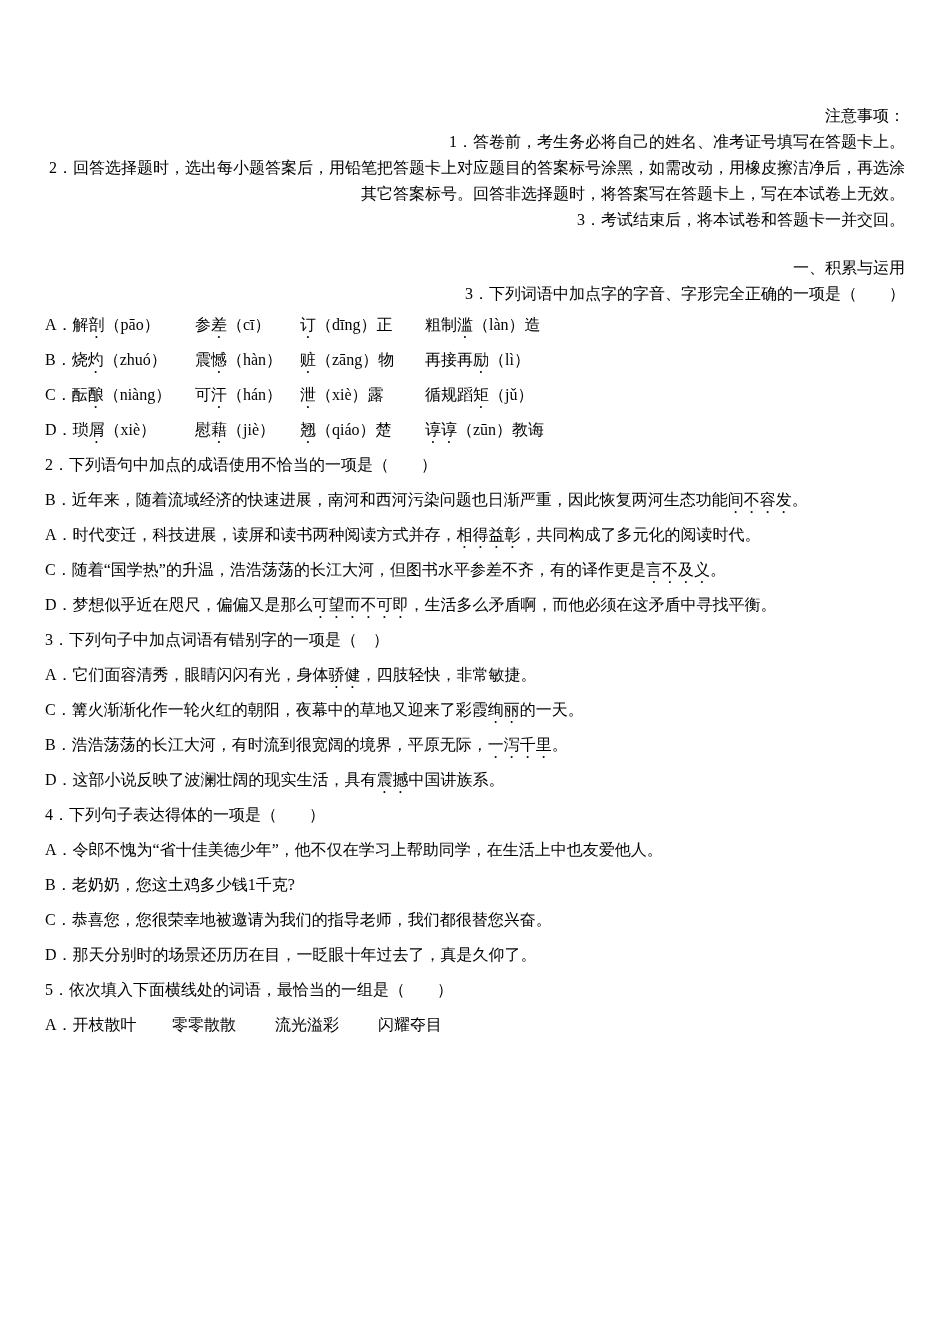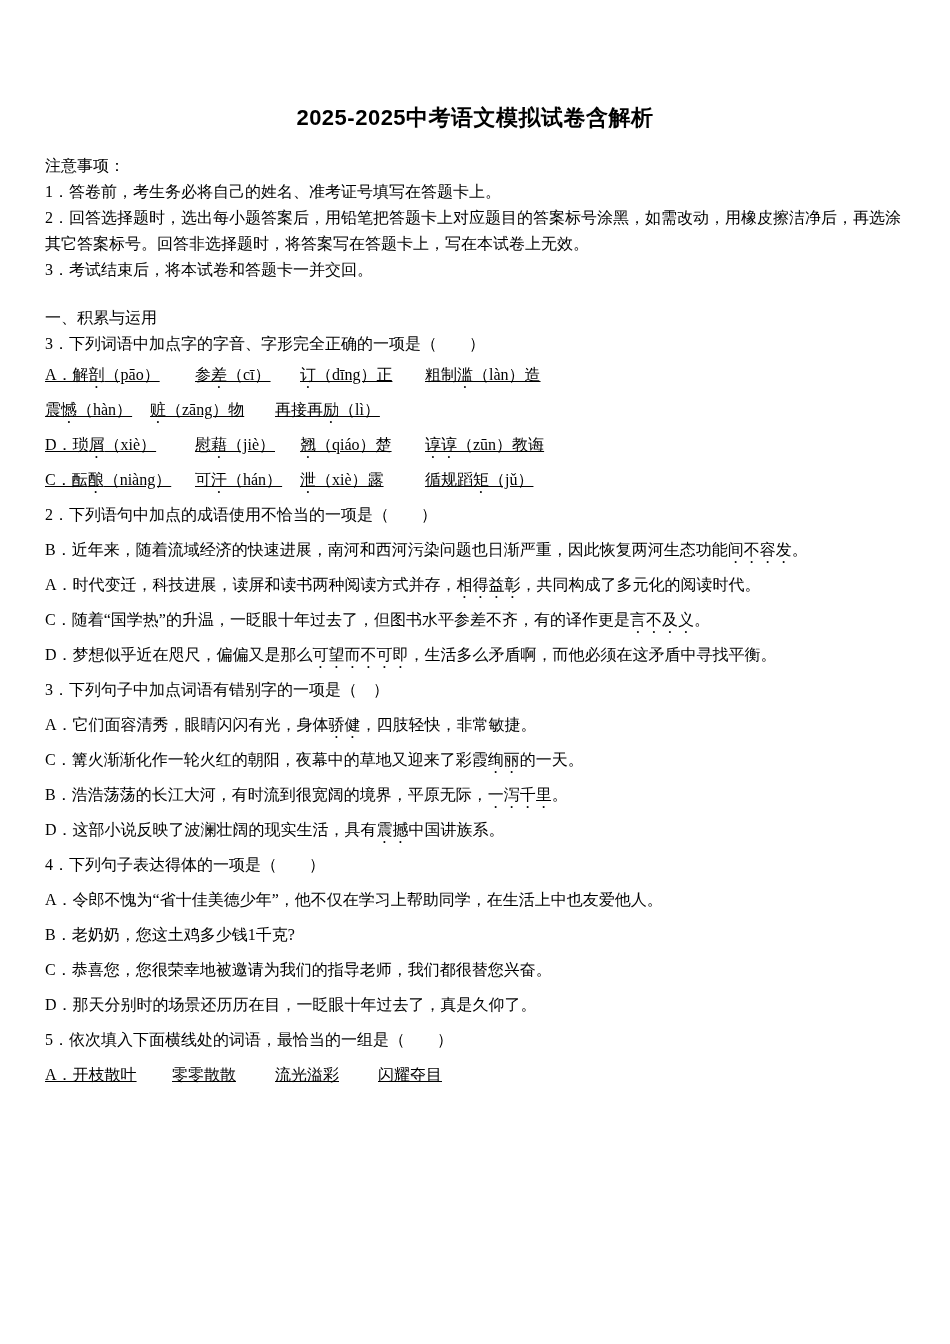--- a/index.html
+++ b/index.html
@@ -19,83 +19,83 @@
   .title {
     margin: 0 0 20px 0;
     text-align: center;
     font-family: "Liberation Sans", "DejaVu Sans", sans-serif;
     font-size: 22px;
     font-weight: 700;
     letter-spacing: 0.5px;
     color: #000000;
   }
   .block { width: 100%; }
-  .tight { line-height: 26px; }
+  .tight { line-height: 26px; text-align: right; }
   .q { line-height: 35px; }
   .spacer { height: 22px; }
   .para {
     line-height: 36px;
     text-align: justify;
     text-indent: 2em;
   }
-  .row { display: flex; flex-wrap: nowrap; text-decoration: underline; }
+  .row { display: flex; flex-wrap: nowrap; }
   .cell { display: inline-block; white-space: nowrap; }
   .g1 .c0 { width: 150px; }
   .g1 .c1 { width: 105px; }
   .g1 .c2 { width: 125px; }
   .g5 .c0 { width: 127px; }
   .g5 .c1 { width: 103px; }
   .g5 .c2 { width: 103px; }
   .em {
     -webkit-text-emphasis: filled dot;
     -webkit-text-emphasis-position: under right;
     text-emphasis: filled dot;
     text-emphasis-position: under right;
   }
 </style>
 </head>
 <body>
 
 <div class="page">
-  <h1 class="title">2025-2025中考语文模拟试卷含解析</h1>
   <div id="doc-content" class="content">
       <div class="block tight">注意事项：</div>
       <div class="block tight">1．答卷前，考生务必将自己的姓名、准考证号填写在答题卡上。</div>
       <div class="block tight">2．回答选择题时，选出每小题答案后，用铅笔把答题卡上对应题目的答案标号涂黑，如需改动，用橡皮擦洁净后，再选涂其它答案标号。回答非选择题时，将答案写在答题卡上，写在本试卷上无效。</div>
       <div class="block tight">3．考试结束后，将本试卷和答题卡一并交回。</div>
       <div class="block spacer"></div>
       <div class="block tight">一、积累与运用</div>
       <div class="block tight">3．下列词语中加点字的字音、字形完全正确的一项是（　　）</div>
       <div class="block q row g1">
         <span class="cell c0"><span>A．解</span><span class="em">剖</span><span>（pāo）</span></span>
         <span class="cell c1"><span>参</span><span class="em">差</span><span>（cī）</span></span>
         <span class="cell c2"><span class="em">订</span><span>（dīng）正</span></span>
         <span class="cell c3"><span>粗制</span><span class="em">滥</span><span>（làn）造</span></span>
       </div>
       <div class="block q row g1">
+        <span class="cell c0"><span>B．烧</span><span class="em">灼</span><span>（zhuó）</span></span>
         <span class="cell c1"><span>震</span><span class="em">憾</span><span>（hàn）</span></span>
         <span class="cell c2"><span class="em">赃</span><span>（zāng）物</span></span>
         <span class="cell c3"><span>再接再</span><span class="em">励</span><span>（lì）</span></span>
+      </div>
+      <div class="block q row g1">
+        <span class="cell c0"><span>C．酝</span><span class="em">酿</span><span>（niàng）</span></span>
+        <span class="cell c1"><span>可</span><span class="em">汗</span><span>（hán）</span></span>
+        <span class="cell c2"><span class="em">泄</span><span>（xiè）露</span></span>
+        <span class="cell c3"><span>循规蹈</span><span class="em">矩</span><span>（jǔ）</span></span>
       </div>
       <div class="block q row g1">
         <span class="cell c0"><span>D．琐</span><span class="em">屑</span><span>（xiè）</span></span>
         <span class="cell c1"><span>慰</span><span class="em">藉</span><span>（jiè）</span></span>
         <span class="cell c2"><span class="em">翘</span><span>（qiáo）楚</span></span>
         <span class="cell c3"><span class="em">谆谆</span><span>（zūn）教诲</span></span>
       </div>
-      <div class="block q row g1">
-        <span class="cell c0"><span>C．酝</span><span class="em">酿</span><span>（niàng）</span></span>
-        <span class="cell c1"><span>可</span><span class="em">汗</span><span>（hán）</span></span>
-        <span class="cell c2"><span class="em">泄</span><span>（xiè）露</span></span>
-        <span class="cell c3"><span>循规蹈</span><span class="em">矩</span><span>（jǔ）</span></span>
-      </div>
       <div class="block q">2．下列语句中加点的成语使用不恰当的一项是（　　）</div>
       <div class="block q"><span>B．近年来，随着流域经济的快速进展，南河和西河污染问题也日渐严重，因此恢复两河生态功能</span><span class="em">间不容发</span><span>。</span></div>
       <div class="block q"><span>A．时代变迁，科技进展，读屏和读书两种阅读方式并存，</span><span class="em">相得益彰</span><span>，共同构成了多元化的阅读时代。</span></div>
-      <div class="block q"><span>C．随着“国学热”的升温，一眨眼十年过去了，但图书水平参差不齐，有的译作更是</span><span class="em">言不及义</span><span>。</span></div>
+      <div class="block q"><span>C．随着“国学热”的升温，浩浩荡荡的长江大河，但图书水平参差不齐，有的译作更是</span><span class="em">言不及义</span><span>。</span></div>
       <div class="block q"><span>D．梦想似乎近在咫尺，偏偏又是那么</span><span class="em">可望而不可即</span><span>，生活多么矛盾啊，而他必须在这矛盾中寻找平衡。</span></div>
       <div class="block q">3．下列句子中加点词语有错别字的一项是（　）</div>
       <div class="block q"><span>A．它们面容清秀，眼睛闪闪有光，身体</span><span class="em">骄健</span><span>，四肢轻快，非常敏捷。</span></div>
       <div class="block q"><span>C．篝火渐渐化作一轮火红的朝阳，夜幕中的草地又迎来了彩霞</span><span class="em">绚丽</span><span>的一天。</span></div>
       <div class="block q"><span>B．浩浩荡荡的长江大河，有时流到很宽阔的境界，平原无际，</span><span class="em">一泻千里</span><span>。</span></div>
       <div class="block q"><span>D．这部小说反映了波澜壮阔的现实生活，具有</span><span class="em">震撼</span><span>中国讲族系。</span></div>
       <div class="block q">4．下列句子表达得体的一项是（　　）</div>
       <div class="block q">A．令郎不愧为“省十佳美德少年”，他不仅在学习上帮助同学，在生活上中也友爱他人。</div>
       <div class="block q">B．老奶奶，您这土鸡多少钱1千克?</div>
       <div class="block q">C．恭喜您，您很荣幸地被邀请为我们的指导老师，我们都很替您兴奋。</div>

